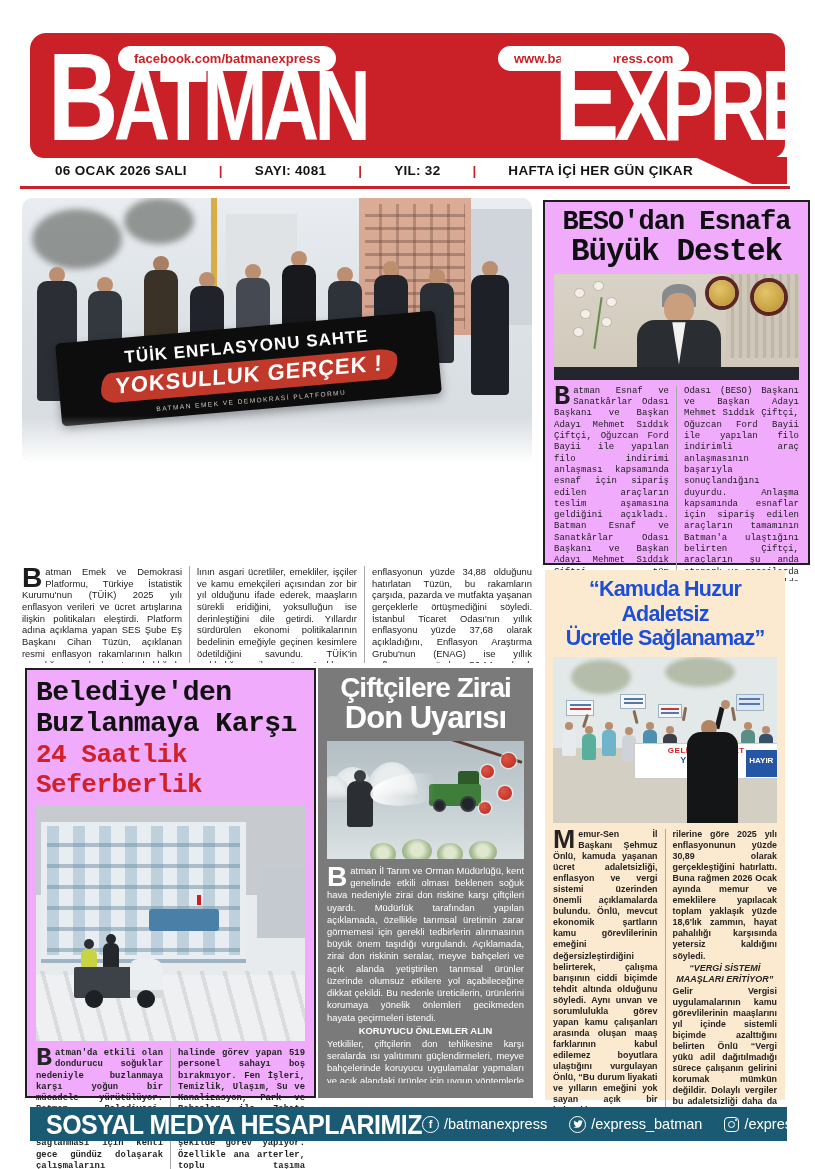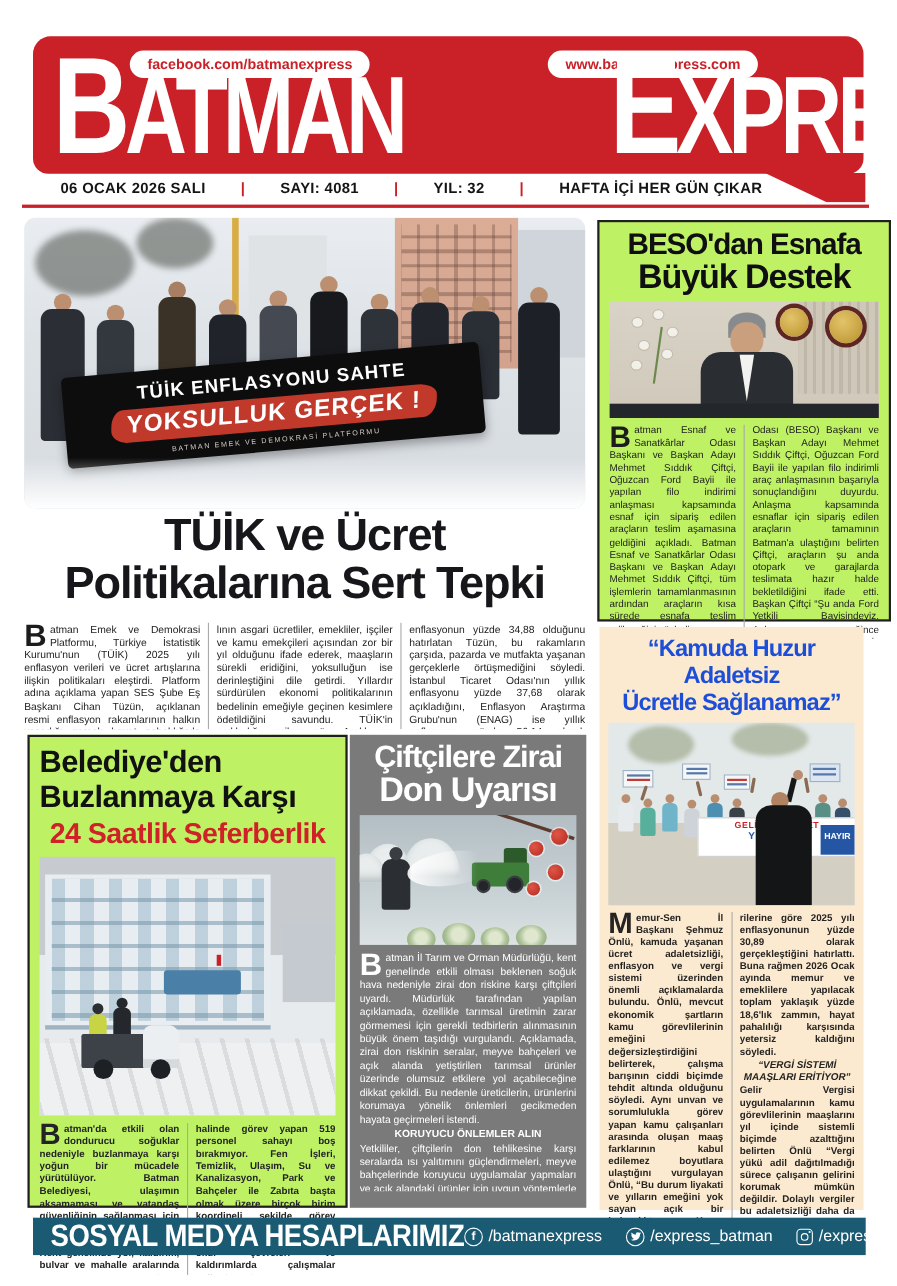--- a/index.html
+++ b/index.html
@@ -15,21 +15,21 @@
   .mast-word{display:inline-block;font-size:100px;font-weight:700;color:#fff;line-height:.92;letter-spacing:-6px;transform:scaleX(.78);}
   .mast-word:first-letter{font-size:125%;}
   .w1{transform-origin:0 80%;}
   .w2{transform-origin:100% 80%;}
   .mast-flag{position:absolute;left:695px;top:157px;width:92px;height:27px;background:#c92127;clip-path:polygon(0 0,100% 0,100% 100%,62% 100%);}
   .dateband{position:absolute;left:55px;top:157px;width:638px;height:27px;display:flex;align-items:center;justify-content:space-between;font-size:13.5px;font-weight:700;color:#141414;letter-spacing:.3px;}
   .dateband .sep{color:#c92127;font-weight:700;}
   .red-rule{position:absolute;left:20px;top:186px;width:770px;height:3px;background:#c92127;}
 
   
-  .boxed{border:2px solid #1f1f1f;background:#bef264;box-sizing:border-box;}
+  .boxed{border:2px solid #1f1f1f;background:#f0abfc;box-sizing:border-box;font-family:Liberation Mono, monospace;}
   .cols{display:flex;overflow:hidden;text-align:justify;}
   .col{flex:1;overflow:hidden;}
   .col + .col{border-left:1px solid #a9a9a9;padding-left:7px;}
   .col{padding-right:7px;}
   .col:last-child{padding-right:0;}
   p{margin:0;}
   .dc:first-letter{float:left;font-size:3em;line-height:.82;font-weight:700;padding-right:3px;}
   .subhead{font-weight:700;text-align:center;margin:1px 0;}
 
   
@@ -49,21 +49,21 @@
   .lead-banner .credit{color:#cfc9c2;font-size:6.5px;letter-spacing:1.5px;margin-top:6px;}
   .lp-fade{position:absolute;left:0;right:0;bottom:0;height:46px;background:linear-gradient(rgba(255,255,255,0),#fff);}
   .lead-headline{position:absolute;left:22px;top:464px;width:510px;text-align:center;color:#17171b;font-weight:700;letter-spacing:-1px;line-height:1.08;}
   .lead-headline .h1{font-size:41px;}
   .lead-headline .h2{font-size:41px;}
   .lead-body{position:absolute;left:22px;top:566px;width:510px;height:97px;font-size:9.4px;line-height:1.24;color:#1c1c1c;}
 
   
   .belediye{position:absolute;left:25px;top:668px;width:291px;height:430px;padding:7px 9px;}
   .belediye .h1{font-size:28px;font-weight:700;text-align:left;color:#111;letter-spacing:-.5px;}
-  .belediye .h2{font-size:26px;font-weight:700;text-align:center;color:#cf2127;letter-spacing:-.5px;margin-top:1px;}
+  .belediye .h2{font-size:26px;font-weight:700;text-align:left;color:#cf2127;letter-spacing:-.5px;margin-top:1px;}
   .bel-photo{position:relative;width:100%;height:235px;margin:6px 0 7px;overflow:hidden;background:linear-gradient(#c7cbd0 0 38%,#e8ebee 38% 72%,#eef0f2 72%);}
   .bel-bldg{position:absolute;left:2%;top:7%;width:76%;height:58%;background:#e7edf1;border-bottom:4px solid #9fb4c2;}
   .bel-bldg:before{content:"";position:absolute;inset:4px 6px;background:repeating-linear-gradient(#0000 0 17px,rgba(120,150,170,.55) 17px 21px),repeating-linear-gradient(90deg,rgba(150,180,200,.5) 0 12px,#0000 12px 26px);}
   .bel-sign{position:absolute;left:42%;top:44%;width:26%;height:9%;background:#4a7fa8;border-radius:3px;}
   .bel-flag{position:absolute;left:60%;top:38%;width:4px;height:10px;background:#c92127;}
   .bel-ground-tracks{position:absolute;left:0;bottom:0;width:100%;height:30%;background:repeating-linear-gradient(75deg,rgba(160,160,165,.25) 0 4px,#0000 4px 22px);}
   .bel-truck{position:absolute;left:14%;bottom:14%;width:36%;height:24%;}
   .bel-bed{position:absolute;left:0;bottom:10px;width:62%;height:55%;background:#3d4248;border-radius:2px;}
   .bel-cab{position:absolute;right:8%;bottom:10px;width:34%;height:70%;background:#eceff1;border-radius:8px 10px 2px 2px;box-shadow:inset 0 -8px 0 #d6dadd;}
   .bel-wheel{position:absolute;bottom:0;width:18px;height:18px;border-radius:50%;background:#1d2024;}
@@ -215,24 +215,20 @@
         <div class="body" style="height:120px;width:38px;background:#1d2averse026;background:#1d2026;"></div>
       </div>
     <div class="lead-banner">
       <div class="l1">TÜİK ENFLASYONU SAHTE</div>
       <div><span class="l2">YOKSULLUK GERÇEK !</span></div>
       <div class="credit">BATMAN EMEK VE DEMOKRASİ PLATFORMU</div>
     </div>
     <div class="lp-fade"></div>
   </div>
 
-  <div class="lead-headline">
-    <div class="h1">TÜİK ve Ücret</div>
-    <div class="h2">Politikalarına Sert Tepki</div>
-  </div>
   <div class="lead-body cols">
     <div class="col">
         <p class="dc">Batman Emek ve Demokrasi Platformu, Türkiye İstatistik Kurumu'nun (TÜİK) 2025 yılı enflasyon verileri ve ücret artışlarına ilişkin politikaları eleştirdi. Platform adına açıklama yapan SES Şube Eş Başkanı Cihan Tüzün, açıklanan resmi enflasyon rakamlarının halkın yaşadığı gerçek hayat pahalılığıyla örtüşmediğini belirterek, emekçilerin her geçen gün daha fazla yoksullaştırıldığını söyledi. Tüzün, 2025 yı-</p>
       </div>
     <div class="col">
         <p>lının asgari ücretliler, emekliler, işçiler ve kamu emekçileri açısından zor bir yıl olduğunu ifade ederek, maaşların sürekli eridiğini, yoksulluğun ise derinleştiğini dile getirdi. Yıllardır sürdürülen ekonomi politikalarının bedelinin emeğiyle geçinen kesimlere ödetildiğini savundu. TÜİK'in açıkladığı verilere göre Aralık ayı enflasyonunun yüzde 0,89, yıllık enflasyonun yüzde 30,89, son altı aylık enflasyonun yüzde 12,2 ve 12 aylık ortalama</p>
       </div>
     <div class="col">
         <p>enflasyonun yüzde 34,88 olduğunu hatırlatan Tüzün, bu rakamların çarşıda, pazarda ve mutfakta yaşanan gerçeklerle örtüşmediğini söyledi. İstanbul Ticaret Odası'nın yıllık enflasyonu yüzde 37,68 olarak açıkladığını, Enflasyon Araştırma Grubu'nun (ENAG) ise yıllık enflasyonu yüzde 56,14 olarak duyurduğunu belirten Tüzün, “Resmi veriler ile halkın yaşadığı hayat pahalılığı arasında ciddi bir uçurum bulunmaktadır” dedi.</p>
       </div>

